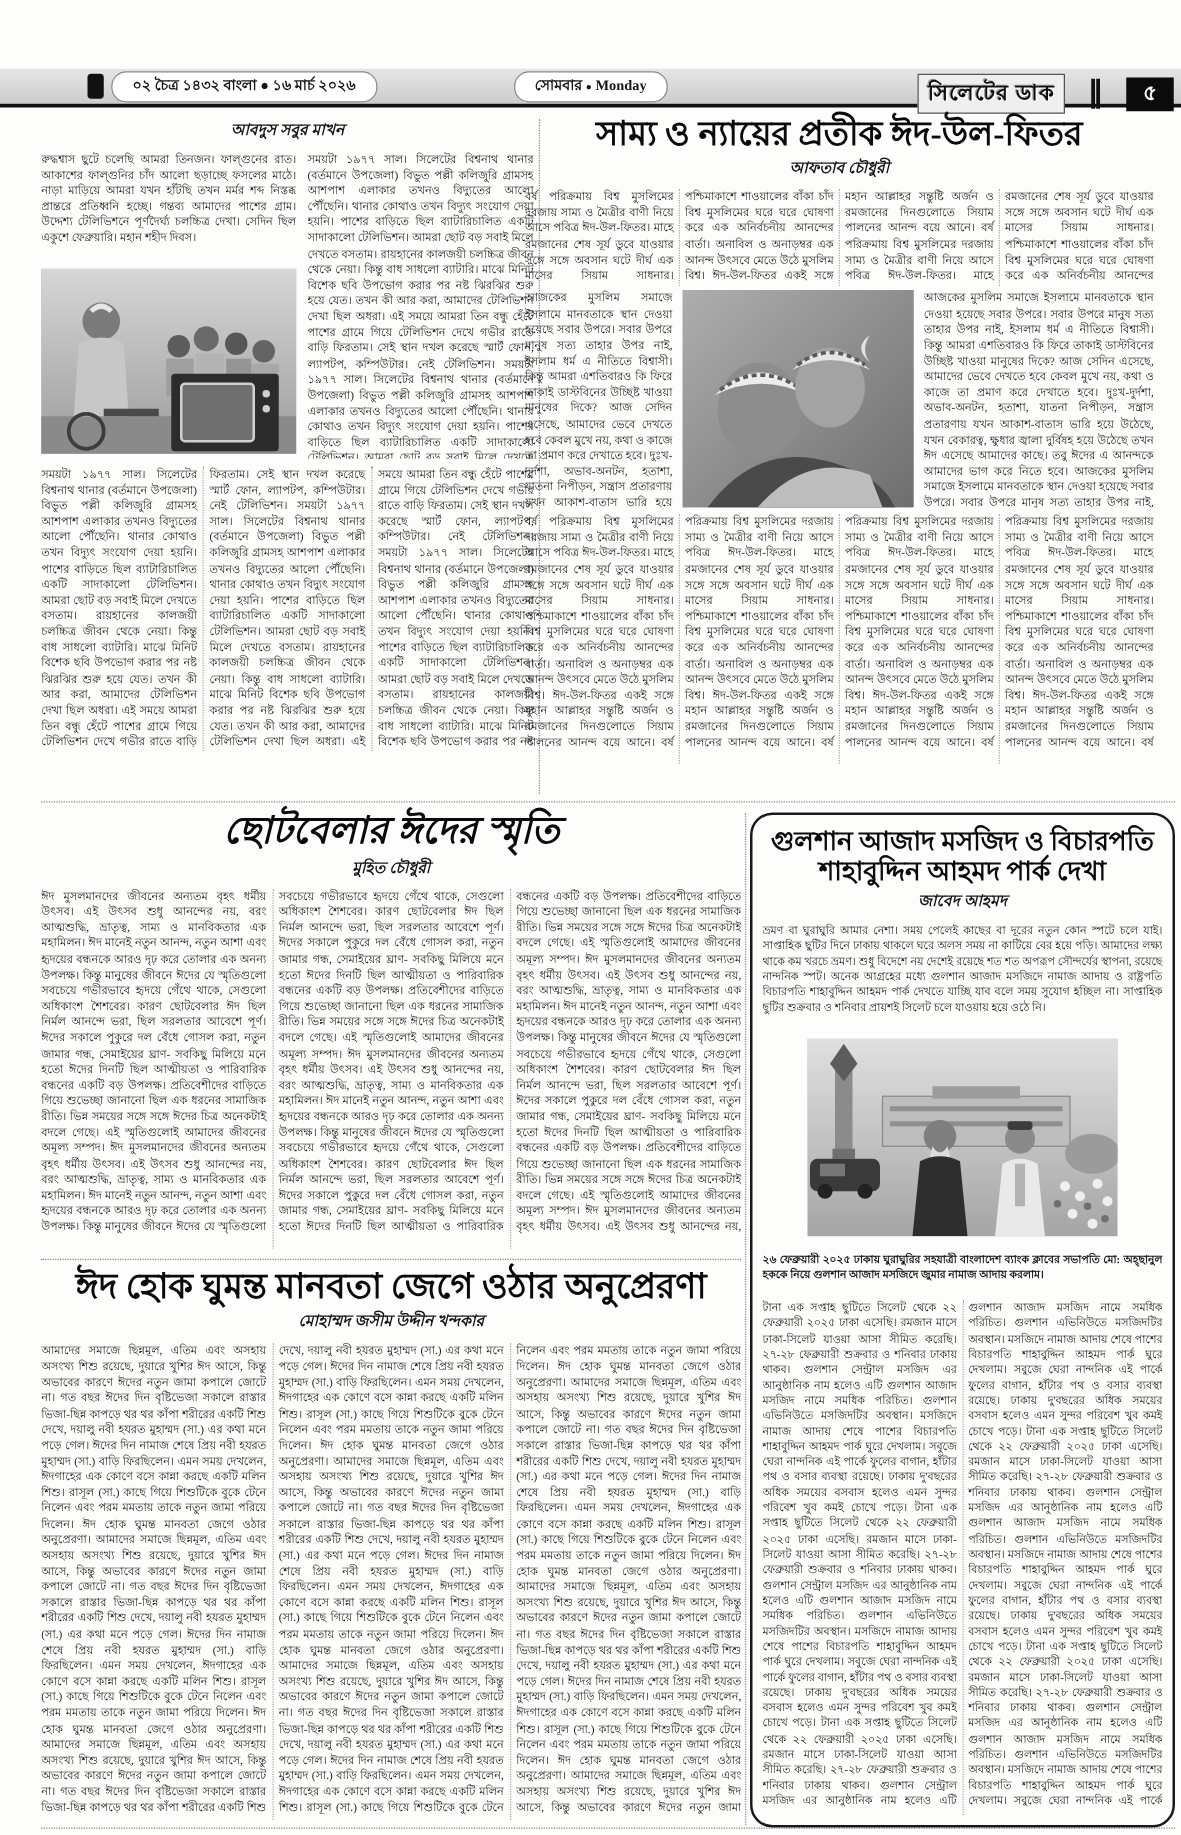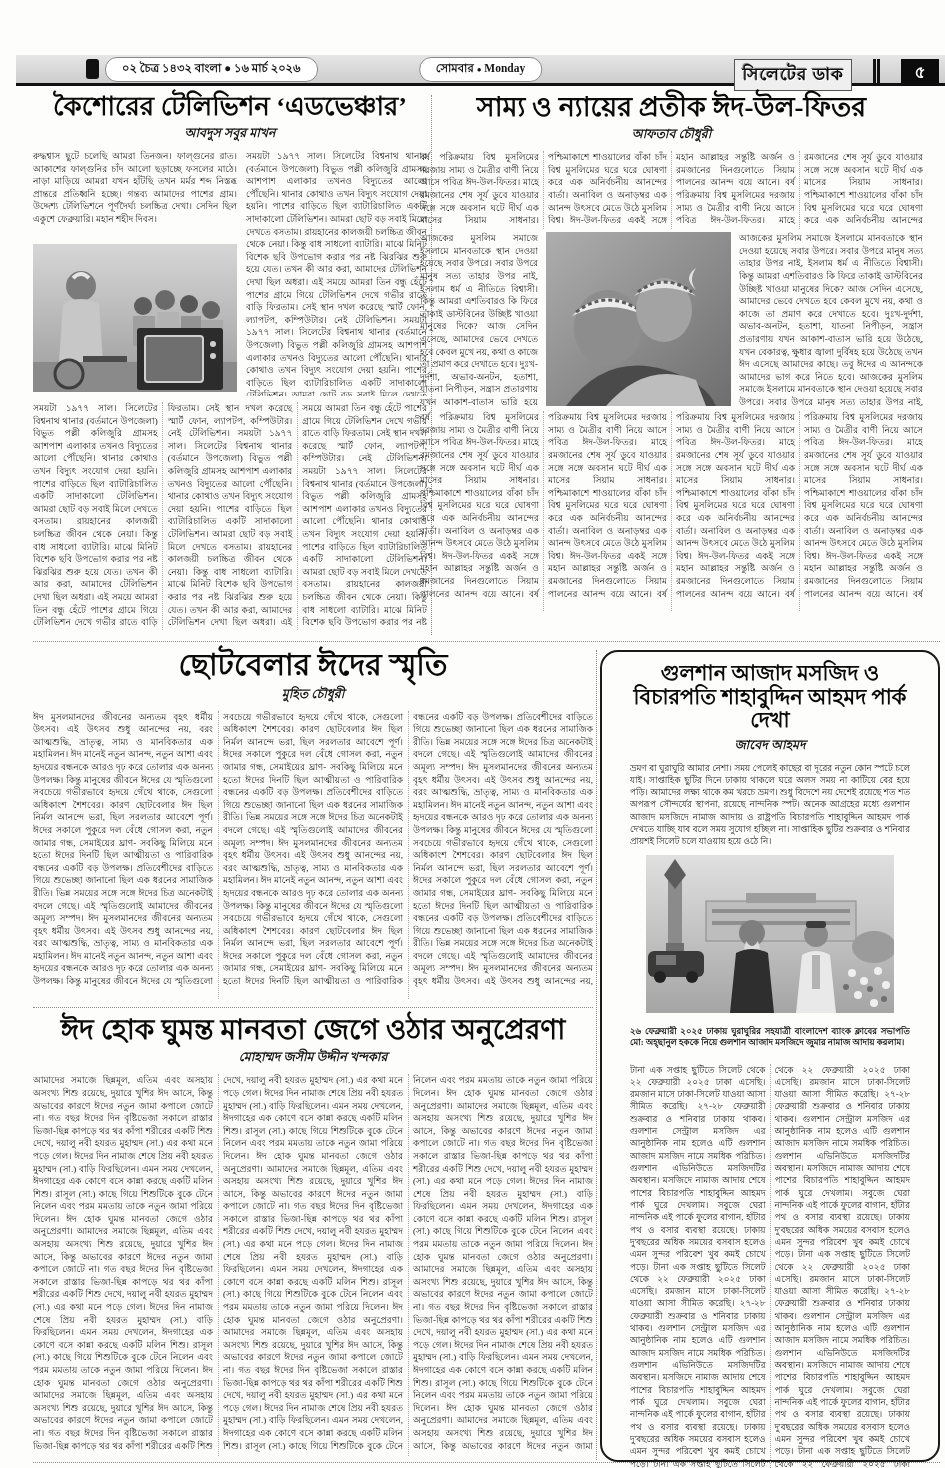--- a/index.html
+++ b/index.html
@@ -4,33 +4,33 @@
 <style>
   * { margin:0; padding:0; box-sizing:border-box; }
   html,body { background:#e8e8e6; }
   .page {
     position:relative; width:945px; height:1468px; margin:0 auto;
     background:#fdfdfb; color:#151515; overflow:hidden;
     font-family:"Liberation Serif", serif;
   }
   
   .header-bar {
-    position:absolute; left:16px; right:0; top:55px; height:31px;
+    position:absolute; left:0; right:0; top:55px; height:31px;
     background:linear-gradient(#e6e6e6,#cccccc);
     border-bottom:3px solid #111;
     display:flex; align-items:center; padding:0 6px 0 70px;
   }
   .notch { width:13px; height:20px; background:#111; border-radius:3px; margin-right:6px; flex:0 0 auto; }
   .pill {
     background:#fff; border:1px solid #8a8a8a; border-radius:12px;
     padding:2px 16px; font-size:11.5px; font-weight:bold; white-space:nowrap;
   }
   .pill .dot { font-size:8px; vertical-align:middle; }
   .pill-day { position:absolute; left:50%; transform:translateX(-50%); }
-  .logo-wrap { margin-left:auto; display:flex; gap:21px;margin-top:12px; }
+  .logo-wrap { margin-left:auto; display:flex; align-items:center; gap:21px;margin-top:12px; }
   .masthead {
     font-size:17px; font-weight:bold; letter-spacing:1px; color:#0d0d0d;
     background:#efefef; border:1px solid #555; padding:1px 7px;
     text-shadow:1px 1px 0 #ffffff, -1px -1px 0 #9a9a9a;
   }
   .logo-bars { width:7px; height:24px; border-left:3px solid #111; border-right:3px solid #111; }
   .page-num-box {
     width:38px; height:27px; background:#0b0b0b; color:#fff;
     font-size:17px; font-weight:bold; display:flex; align-items:center; justify-content:center;
   }
@@ -58,30 +58,30 @@
   #art-eid { left:420px; top:92px; width:503px; height:545px; }
   #art-eid .headline { font-size:27px; }
   .eid-b1 { height:78px; }
   .eid-mid { display:flex; gap:8px; margin-top:3px; }
   .eid-c1 { width:118px; height:174px; flex:0 0 auto; }
   .eid-c4 { flex:1; height:174px; }
   .eid-b3 { margin-top:5px; height:200px; }
   .eid-footer { font-size:9.5px; font-weight:bold; text-align:right; margin-top:3px; }
   
   #art-mem { left:33px; top:648px; width:560px; height:354px; }
-  #art-mem .headline { font-size:30px; }
+  #art-mem .headline { font-size:30px;font-style:italic; }
   .mem-body { height:288px; }
   
   #art-hum { left:33px; top:1014px; width:560px; height:448px; }
   #art-hum .headline { font-size:28px; }
   .hum-body { height:382px; }
   
   #box-mosque {
     left:600px; top:650px; width:340px; height:812px;
-    border:2px solid #1a1a1a; border-radius:18px; padding:10px 28px; background:#fdfdfb;
+    border:2px solid #1a1a1a; border-radius:18px; padding:10px 8px; background:#fdfdfb;
   }
   #box-mosque .headline { font-size:21px; }
   .mq-b1 { height:88px; font-size:8.8px; }
   .mq-photo { margin:5px auto 3px; }
   .mq-caption { font-size:8.6px; font-weight:bold; line-height:1.35; height:34px; overflow:hidden; text-align:justify;margin-top:13px; }
   .mq-b2 { margin-top:4px; height:412px; font-size:8.8px; }
   
   .vrule { position:absolute; width:0; border-left:1px dotted #8a8a8a; }
   .hrule { position:absolute; height:0; border-top:1px dotted #8a8a8a; }
 </style>
@@ -105,21 +105,20 @@
     </div>
   </div>
 
   <div class="vrule" style="left:431px; top:95px;  height:540px;"></div>
   <div class="hrule" style="left:33px;  top:641px; width:907px;"></div>
   <div class="vrule" style="left:596px; top:650px; height:810px;"></div>
   <div class="hrule" style="left:33px;  top:1007px; width:560px;"></div>
   <div class="hrule" style="left:33px;  top:1462px; width:907px;"></div>
 
   <div class="art" id="art-tv">
-    <div class="headline">কৈশোরের টেলিভিশন ‘এডভেঞ্চার’</div>
     <div class="byline">আবদুস সবুর মাখন</div>
     <div class="tv-top">
       <div class="tv-left">
         <div class="bodytxt tv-intro">রুদ্ধশ্বাস ছুটে চলেছি আমরা তিনজন। ফাল্গুনের রাত। আকাশের ফাল্গুনির চাঁদ আলো ছড়াচ্ছে ফসলের মাঠে। নাড়া মাড়িয়ে আমরা যখন হাঁটছি তখন মর্মর শব্দ নিস্তব্ধ প্রান্তরে প্রতিধ্বনি হচ্ছে। গন্তব্য আমাদের পাশের গ্রাম। উদ্দেশ্য টেলিভিশনে পূর্ণদৈর্ঘ্য চলচ্চিত্র দেখা। সেদিন ছিল একুশে ফেব্রুয়ারি। মহান শহীদ দিবস।</div>
         <svg class="photo" width="204" height="148" viewBox="0 0 204 148">
           <defs>
             <linearGradient id="g1" x1="0" y1="0" x2="0" y2="1">
               <stop offset="0" stop-color="#d6d6d6"></stop>
                 <stop offset="1" stop-color="#9c9c9c"></stop>
             </linearGradient>

